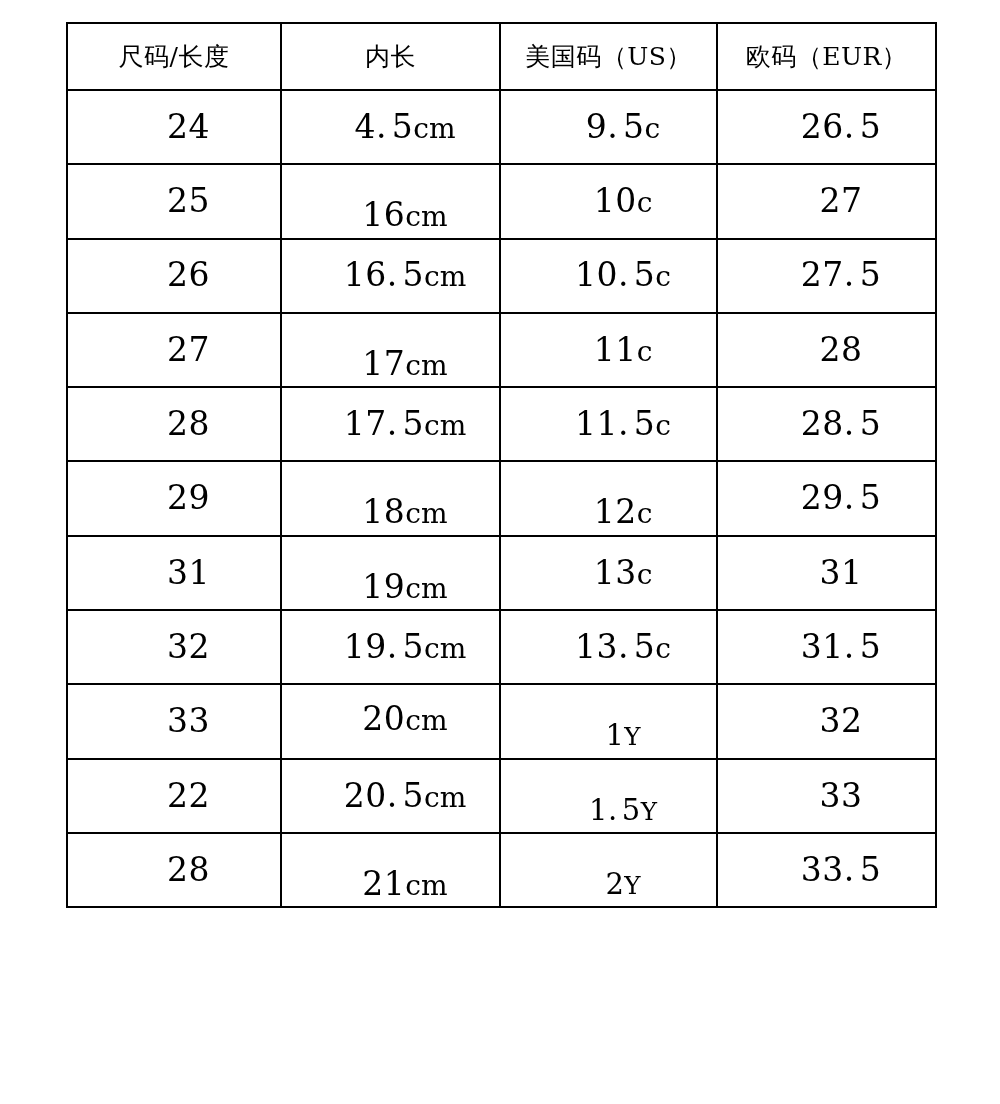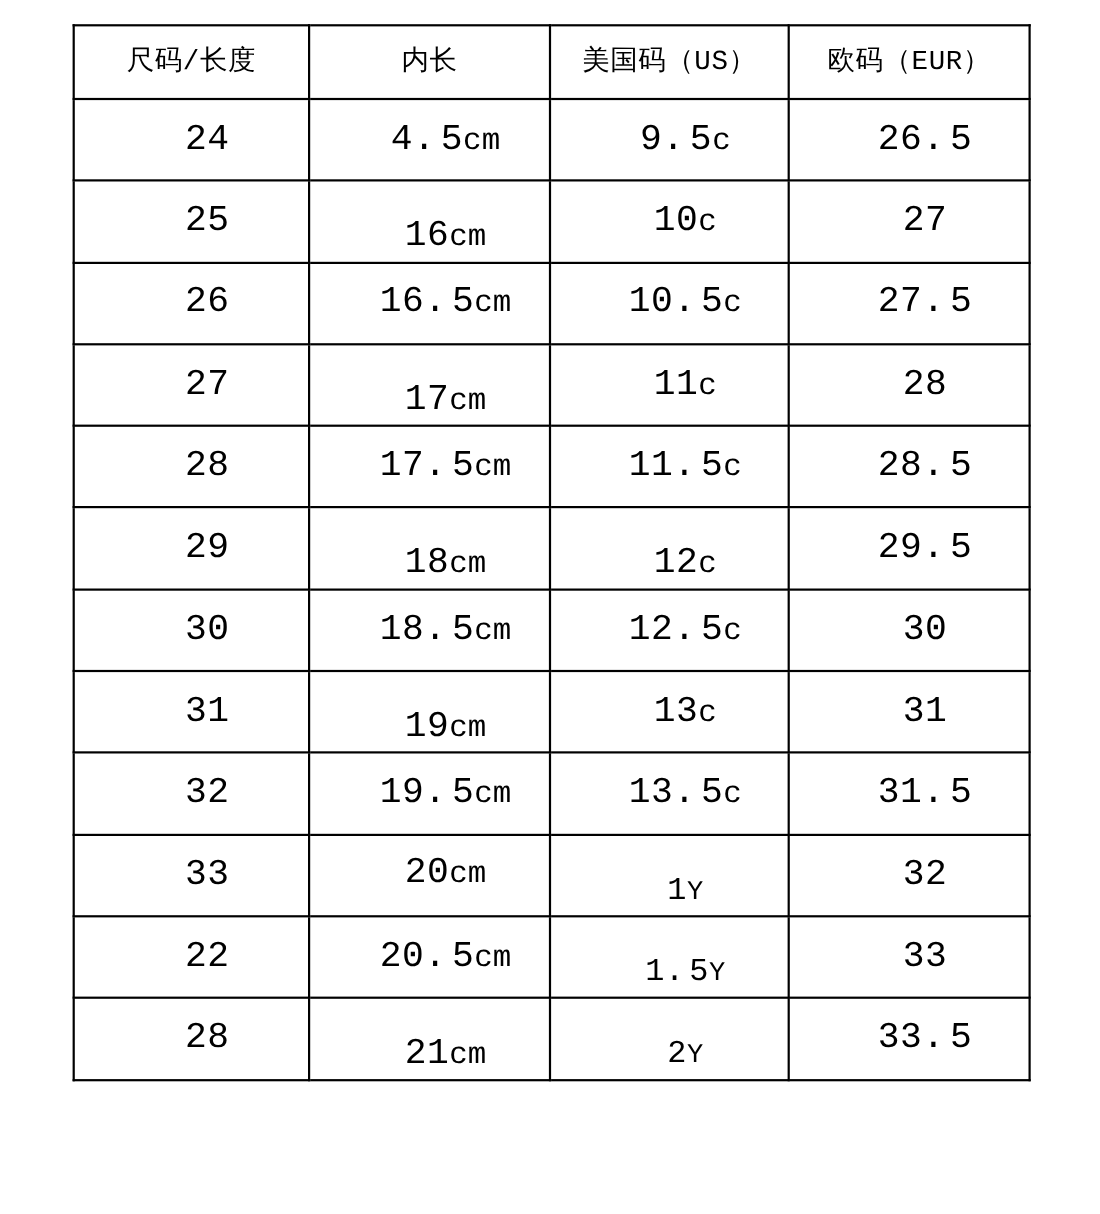--- a/index.html
+++ b/index.html
@@ -15,21 +15,20 @@
     font-family: "DejaVu Serif", "Liberation Serif", serif;
     color: #000000;
     -webkit-font-smoothing: none;
   }
 
   #page {
     position: relative;
     width: 1000px;
     height: 936px;
     background: #ffffff;
-    font-family: Liberation Mono, monospace;
   }
 
   
   #size-table {
     position: absolute;
     left: 66px;
     top: 22px;
     width: 869px;
     border-collapse: collapse;
     table-layout: fixed;
@@ -135,26 +134,20 @@
           <td><span><span>11</span><span class="fw">.</span><span>5</span><span class="sfx">c</span></span></td>
           <td><span><span>28</span><span class="fw">.</span><span>5</span></span></td>
         </tr>
         <tr>
           <td><span>29</span></td>
           <td><span class="j-dn">18<span class="sfx">cm</span></span></td>
           <td><span class="j-dn">12<span class="sfx">c</span></span></td>
           <td><span><span>29</span><span class="fw">.</span><span>5</span></span></td>
         </tr>
         <tr>
-          <td><span>30</span></td>
-          <td><span><span>18</span><span class="fw">.</span><span>5</span><span class="sfx">cm</span></span></td>
-          <td><span><span>12</span><span class="fw">.</span><span>5</span><span class="sfx">c</span></span></td>
-          <td><span>30</span></td>
-        </tr>
-        <tr>
           <td><span>31</span></td>
           <td><span class="j-dn">19<span class="sfx">cm</span></span></td>
           <td><span>13<span class="sfx">c</span></span></td>
           <td><span>31</span></td>
         </tr>
         <tr>
           <td><span>32</span></td>
           <td><span><span>19</span><span class="fw">.</span><span>5</span><span class="sfx">cm</span></span></td>
           <td><span><span>13</span><span class="fw">.</span><span>5</span><span class="sfx">c</span></span></td>
           <td><span><span>31</span><span class="fw">.</span><span>5</span></span></td>

